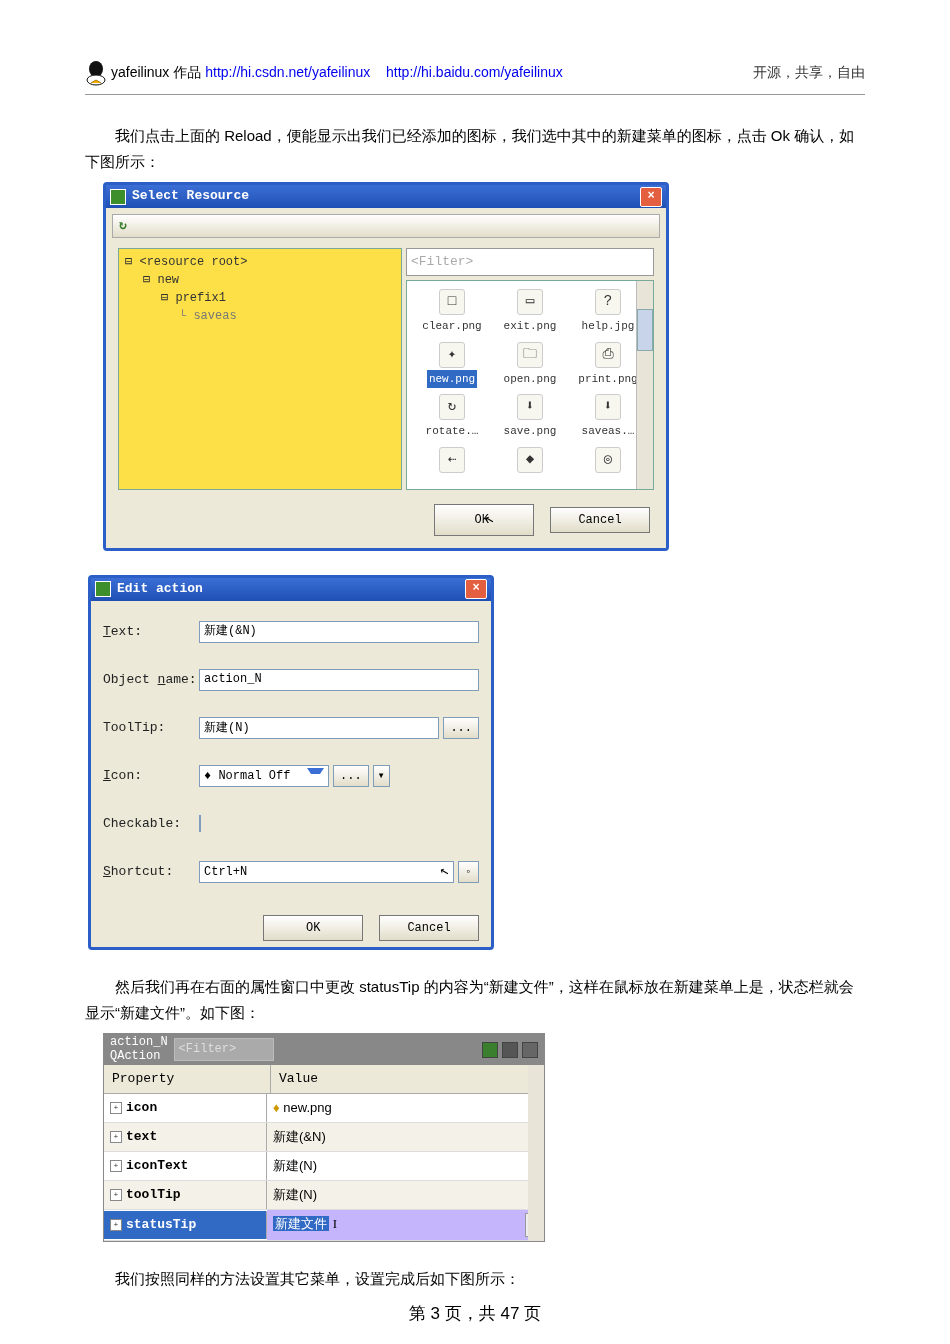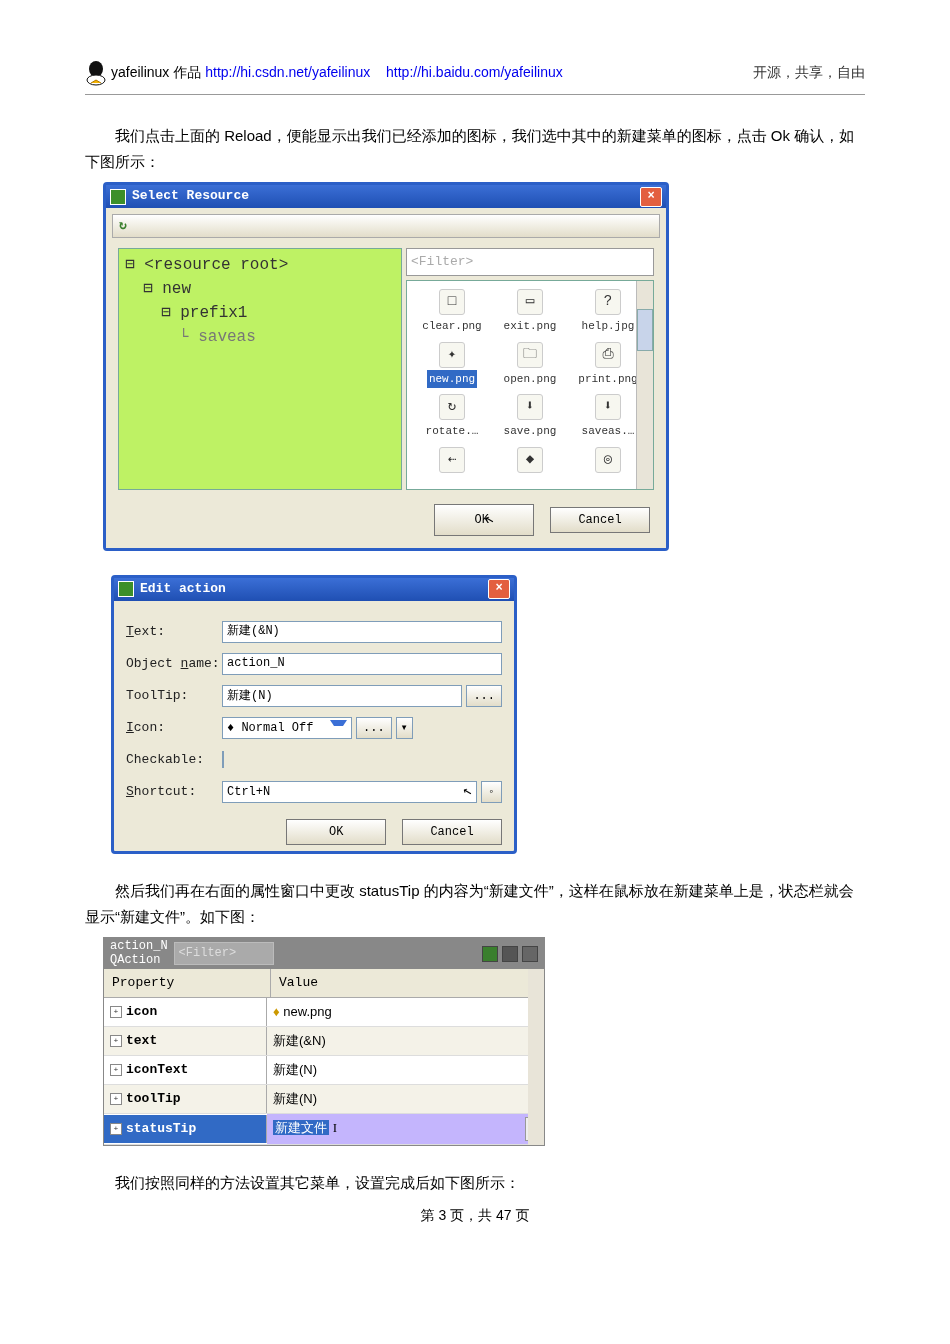--- a/index.html
+++ b/index.html
@@ -9,38 +9,38 @@
 .hlink{color:#0000ee;}
 .hright{margin-left:auto;color:#333}
 .para{margin:4px 0;text-indent:2em}
 
 .win{border:3px solid #2b5fc7;border-radius:4px;background:#ece9d8;font-family:"Courier New",monospace;font-size:13px;margin:8px 0 24px}
 .tbar{height:23px;background:linear-gradient(#3b6fd6,#1f4fb3);display:flex;align-items:center;padding:0 4px;color:#fff;font-weight:bold}
 .tbar-ico{width:14px;height:14px;background:#3c8f2a;border:1px solid #fff;margin-right:6px}
 .closebtn{margin-left:auto;width:20px;height:18px;background:#e35f3f;border:1px solid #fff;border-radius:2px;color:#fff;font-weight:bold;text-align:center;line-height:16px;font-size:12px}
 
 .sr-body{display:flex;gap:0;padding:6px;background:#ece9d8}
-.sr-left{width:270px;border:1px solid #7a9;background:#bef264;padding:4px 6px;font-size:16px;line-height:1.5;color:#333;height:232px;overflow:hidden}
+.sr-left{width:270px;border:1px solid #7a9;background:#fde047;padding:4px 6px;font-size:12px;line-height:1.5;color:#333;height:232px;overflow:hidden}
 .sr-left .indent1{padding-left:18px}
 .sr-left .indent2{padding-left:36px}
 .sr-left .indent3{padding-left:54px;color:#777}
 .sr-right{flex:1;display:flex;flex-direction:column}
 .filterbox{height:22px;border:1px solid #999;background:#fff;color:#aaa;padding:2px 4px;margin:0 0 4px 4px}
 .thumbs{flex:1;border:1px solid #7a9;background:#fff;margin-left:4px;position:relative;padding:8px 6px;display:grid;grid-template-columns:repeat(3,1fr);gap:6px 0;font-size:11px;color:#333;text-align:center;align-content:start}
 .thumb{display:flex;flex-direction:column;align-items:center;gap:2px}
 .thumb .ico{width:24px;height:24px;border:1px solid #ccc;background:#f7f7f0;border-radius:3px;display:flex;align-items:center;justify-content:center;font-size:14px}
 .thumb.sel .lbl{background:#316ac5;color:#fff;padding:0 2px}
 .vsb{position:absolute;right:0;top:0;bottom:0;width:16px;background:#e8e4d8;border-left:1px solid #bbb}
 .vsb::before{content:"";position:absolute;left:0;right:0;top:28px;height:40px;background:#c8d4ea;border:1px solid #8aa}
 .btnrow{text-align:right;padding:8px 10px 6px}
 .wbtn{display:inline-block;min-width:70px;border:1px solid #777;background:linear-gradient(#fff,#e2ddc9);padding:2px 14px;margin-left:8px;font-family:"Courier New",monospace;font-size:12px;text-align:center}
 .cursor{display:inline-block;transform:rotate(-15deg);font-size:15px;margin-left:-4px}
 
 .ea{width:400px}
-.ea-body{padding:20px 12px 6px;display:grid;grid-template-columns:96px 1fr;row-gap:10px;align-items:center;font-size:13px}
+.ea-body{padding:20px 12px 6px;display:grid;grid-template-columns:96px 1fr;row-gap:26px;align-items:center;font-size:13px}
 .ea-lbl{color:#222}
 .ea-lbl .u{text-decoration:underline}
 .inp{height:20px;border:1px solid #7f9db9;background:#fff;padding:0 4px;font-family:"Courier New",monospace;font-size:12px;display:flex;align-items:center}
 .iconrow{display:flex;gap:4px;align-items:center}
 .iconrow .inp{width:120px;justify-content:space-between}
 .iconrow .drop{width:9px;height:9px;border-left:4px solid transparent;border-right:4px solid transparent;border-top:6px solid #3b6fd6;margin-left:4px}
 .smallbtn{border:1px solid #7f9db9;background:linear-gradient(#fff,#e2ddc9);padding:0 6px;height:20px;display:flex;align-items:center;font-size:12px}
 .chk{width:14px;height:14px;border:1px solid #7f9db9;background:#fff}
 .ea-btns{grid-column:1/3;text-align:right;padding-top:6px;border-top:0}
 
@@ -56,21 +56,21 @@
 .pt-row{display:flex;border-bottom:1px solid #ddd;align-items:center}
 .pt-row .col-p{display:flex;align-items:center;gap:4px;font-weight:bold;padding:3px 6px}
 .pt-row .col-v{padding:3px 6px;font-family:"SimSun",sans-serif}
 .pt-row.alt{background:#f4f2e8}
 .pt-row.sel .col-p{background:#316ac5;color:#fff}
 .pt-row.sel .col-v{background:#c4b5fd}
 .pt-row .editval{background:#316ac5;color:#fff;padding:0 2px}
 .exp{width:10px;height:10px;border:1px solid #888;font-size:8px;line-height:9px;text-align:center;background:#fff;color:#333;font-weight:normal}
 .vsb2{position:absolute;right:0;top:0;width:16px;height:100%;background:#e8e4d8}
 .pt-wrap{position:relative}
-.footer{text-align:center;font-size:14px;margin-top:8px}
+.footer{text-align:center;font-size:17px;margin-top:8px}
 </style>
 </head>
 <body>
 
 <div class="page">
   <div class="header">
     <span class="tux">
       <svg viewBox="0 0 22 26">
           <ellipse cx="11" cy="9" rx="7" ry="8" fill="#111"></ellipse>
           <ellipse cx="11" cy="20" rx="9" ry="5" fill="#fff" stroke="#111"></ellipse>
@@ -159,21 +159,21 @@
         </div>
       </div>
       <div class="btnrow">
         <span class="wbtn"><span>OK</span><span class="cursor">↖</span></span>
         <span class="wbtn">Cancel</span>
       </div>
     </div>
   </div>
 
 
-  <div class="win ea" style="margin-left:26px">
+  <div class="win ea" style="margin-left:3px">
     <div class="tbar">
       <span class="tbar-ico"></span>
       <span>Edit action</span>
       <span class="closebtn">×</span>
     </div>
     <div class="ea-body">
       <div class="ea-lbl"><span class="u">T</span>ext:</div>
       <div class="inp">新建(&amp;N)</div>
 
       <div class="ea-lbl"><span>Object </span><span class="u">n</span><span>ame:</span></div>

